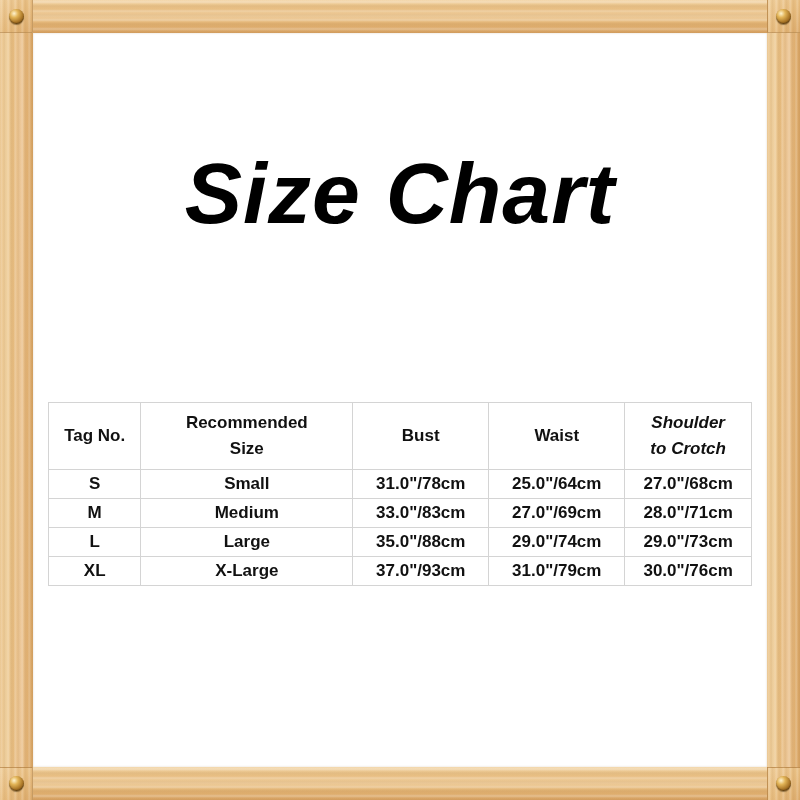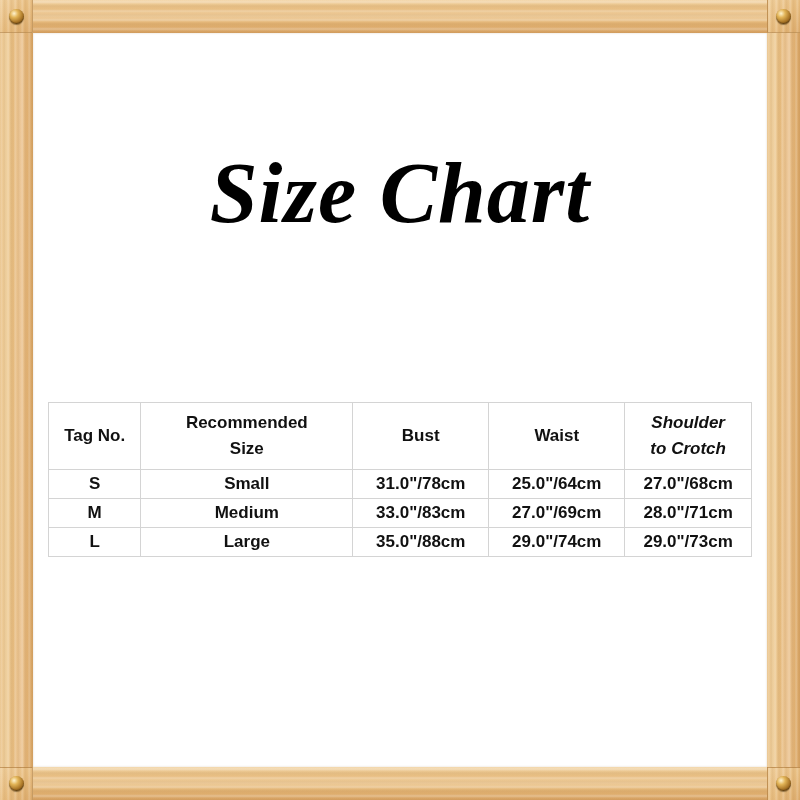--- a/index.html
+++ b/index.html
@@ -117,21 +117,21 @@
     box-shadow: inset 0 0 2px rgba(150,110,60,0.30);
   }
 
   
   #chart-title {
     position: absolute;
     left: 0;
     right: 0;
     top: 150px;
     text-align: center;
-    font-family: Liberation Serif, serif;
+    font-family: Liberation Sans, sans-serif;
     font-style: italic;
     font-weight: bold;
     font-size: 86px;
     line-height: 1;
     color: #000000;
     letter-spacing: 1px;
   }
 
   
   #size-table {
@@ -236,16 +236,23 @@
         <td>27.0"/69cm</td>
         <td>28.0"/71cm</td>
       </tr>
       <tr>
         <td>L</td>
         <td>Large</td>
         <td>35.0"/88cm</td>
         <td>29.0"/74cm</td>
         <td>29.0"/73cm</td>
       </tr>
+      <tr>
+        <td>XL</td>
+        <td>X-Large</td>
+        <td>37.0"/93cm</td>
+        <td>31.0"/79cm</td>
+        <td>30.0"/76cm</td>
+      </tr>
     </tbody>
   </table>
 
 </div>
 
 </body></html>

